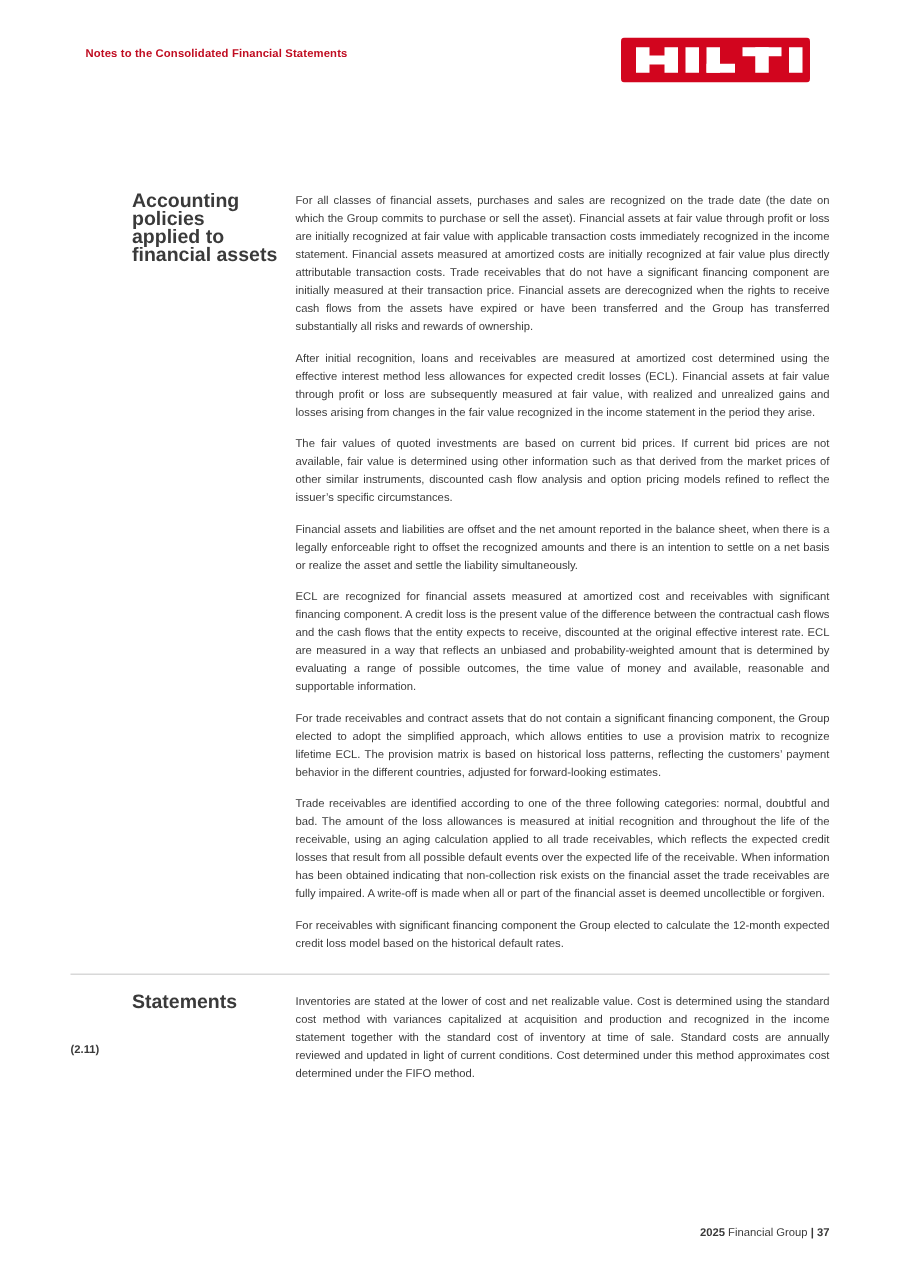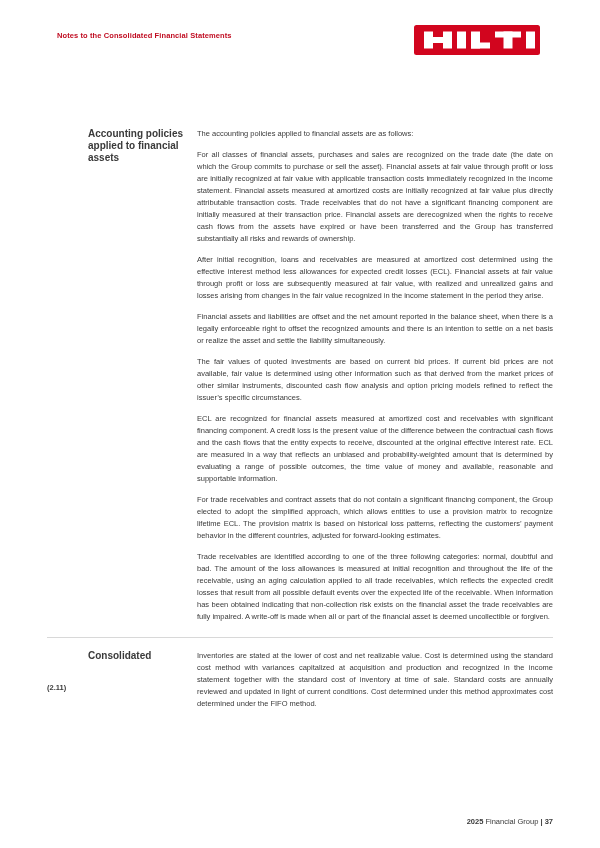--- a/index.html
+++ b/index.html
@@ -31,21 +31,21 @@
   .main{
     position:absolute;left:47px;right:47px;top:128px;
   }
   .section{display:flex;align-items:flex-start;}
   .col-num{
     width:41px;flex:0 0 41px;
     font-size:7.5px;font-weight:bold;line-height:12px;margin-top:32px;
   }
   .col-label{
     width:109px;flex:0 0 109px;box-sizing:border-box;padding-right:12px;
-    font-size:10px;font-weight:bold;line-height:12px;
+    font-size:13px;font-weight:bold;line-height:12px;
   }
   .col-body{
     flex:1;
     font-size:7.5px;line-height:12px;
     text-align:justify;
   }
   .col-body p{margin:0 0 9px 0;}
   .col-body p:last-child{margin-bottom:0;}
   .divider{
     border:none;border-top:1px solid var(--divider);
@@ -82,36 +82,36 @@
 
     <rect x="112" y="6.5" width="9" height="17" fill="#fff"></rect>
   </svg>
 
   <div class="main">
 
     <div class="section">
       <div class="col-num"></div>
       <div class="col-label">Accounting policies applied to financial assets</div>
       <div class="col-body">
-        <p>The accounting policies applied to financial assets are as follows:</p>
         <p>For all classes of financial assets, purchases and sales are recognized on the trade date (the date on which the Group commits to purchase or sell the asset). Financial assets at fair value through profit or loss are initially recognized at fair value with applicable transaction costs immediately recognized in the income statement. Financial assets measured at amortized costs are initially recognized at fair value plus directly attributable transaction costs. Trade receivables that do not have a significant financing component are initially measured at their transaction price. Financial assets are derecognized when the rights to receive cash flows from the assets have expired or have been transferred and the Group has transferred substantially all risks and rewards of ownership.</p>
         <p>After initial recognition, loans and receivables are measured at amortized cost determined using the effective interest method less allowances for expected credit losses (ECL). Financial assets at fair value through profit or loss are subsequently measured at fair value, with realized and unrealized gains and losses arising from changes in the fair value recognized in the income statement in the period they arise.</p>
+        <p>The fair values of quoted investments are based on current bid prices. If current bid prices are not available, fair value is determined using other information such as that derived from the market prices of other similar instruments, discounted cash flow analysis and option pricing models refined to reflect the issuer’s specific circumstances.</p>
         <p>Financial assets and liabilities are offset and the net amount reported in the balance sheet, when there is a legally enforceable right to offset the recognized amounts and there is an intention to settle on a net basis or realize the asset and settle the liability simultaneously.</p>
-        <p>The fair values of quoted investments are based on current bid prices. If current bid prices are not available, fair value is determined using other information such as that derived from the market prices of other similar instruments, discounted cash flow analysis and option pricing models refined to reflect the issuer’s specific circumstances.</p>
         <p>ECL are recognized for financial assets measured at amortized cost and receivables with significant financing component. A credit loss is the present value of the difference between the contractual cash flows and the cash flows that the entity expects to receive, discounted at the original effective interest rate. ECL are measured in a way that reflects an unbiased and probability-weighted amount that is determined by evaluating a range of possible outcomes, the time value of money and available, reasonable and supportable information.</p>
         <p>For trade receivables and contract assets that do not contain a significant financing component, the Group elected to adopt the simplified approach, which allows entities to use a provision matrix to recognize lifetime ECL. The provision matrix is based on historical loss patterns, reflecting the customers’ payment behavior in the different countries, adjusted for forward-looking estimates.</p>
         <p>Trade receivables are identified according to one of the three following categories: normal, doubtful and bad. The amount of the loss allowances is measured at initial recognition and throughout the life of the receivable, using an aging calculation applied to all trade receivables, which reflects the expected credit losses that result from all possible default events over the expected life of the receivable. When information has been obtained indicating that non-collection risk exists on the financial asset the trade receivables are fully impaired. A write-off is made when all or part of the financial asset is deemed uncollectible or forgiven.</p>
+        <p>For receivables with significant financing component the Group elected to calculate the 12-month expected credit loss model based on the historical default rates.</p>
       </div>
     </div>
 
     <hr class="divider">
 
     <div class="section">
       <div class="col-num">(2.11)</div>
-      <div class="col-label">Consolidated</div>
+      <div class="col-label">Statements</div>
       <div class="col-body">
         <p>Inventories are stated at the lower of cost and net realizable value. Cost is determined using the standard cost method with variances capitalized at acquisition and production and recognized in the income statement together with the standard cost of inventory at time of sale. Standard costs are annually reviewed and updated in light of current conditions. Cost determined under this method approximates cost determined under the FIFO method.</p>
       </div>
     </div>
 
   </div>
 
   <div class="footer"><span class="bold">2025</span> <span>Financial Group</span> <span class="bold">|</span> <span class="bold">37</span></div>
 
 </div>

